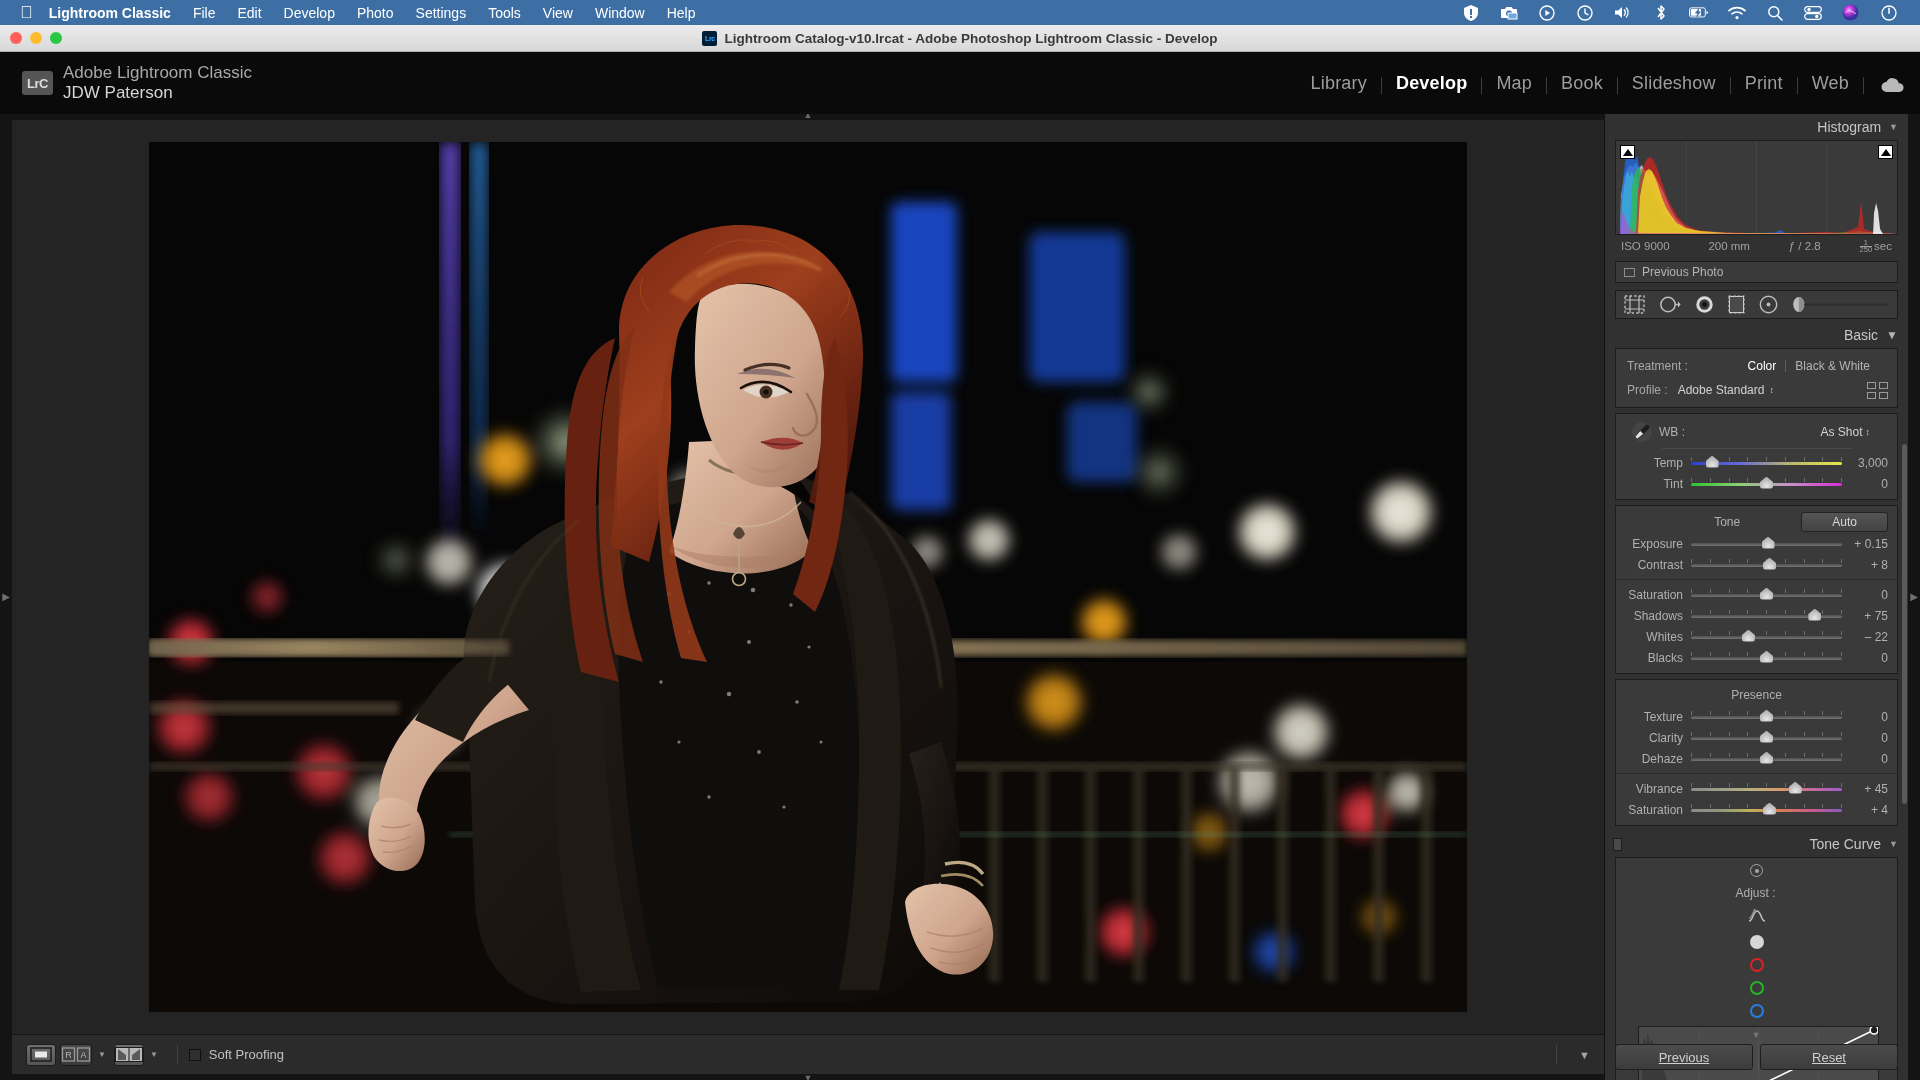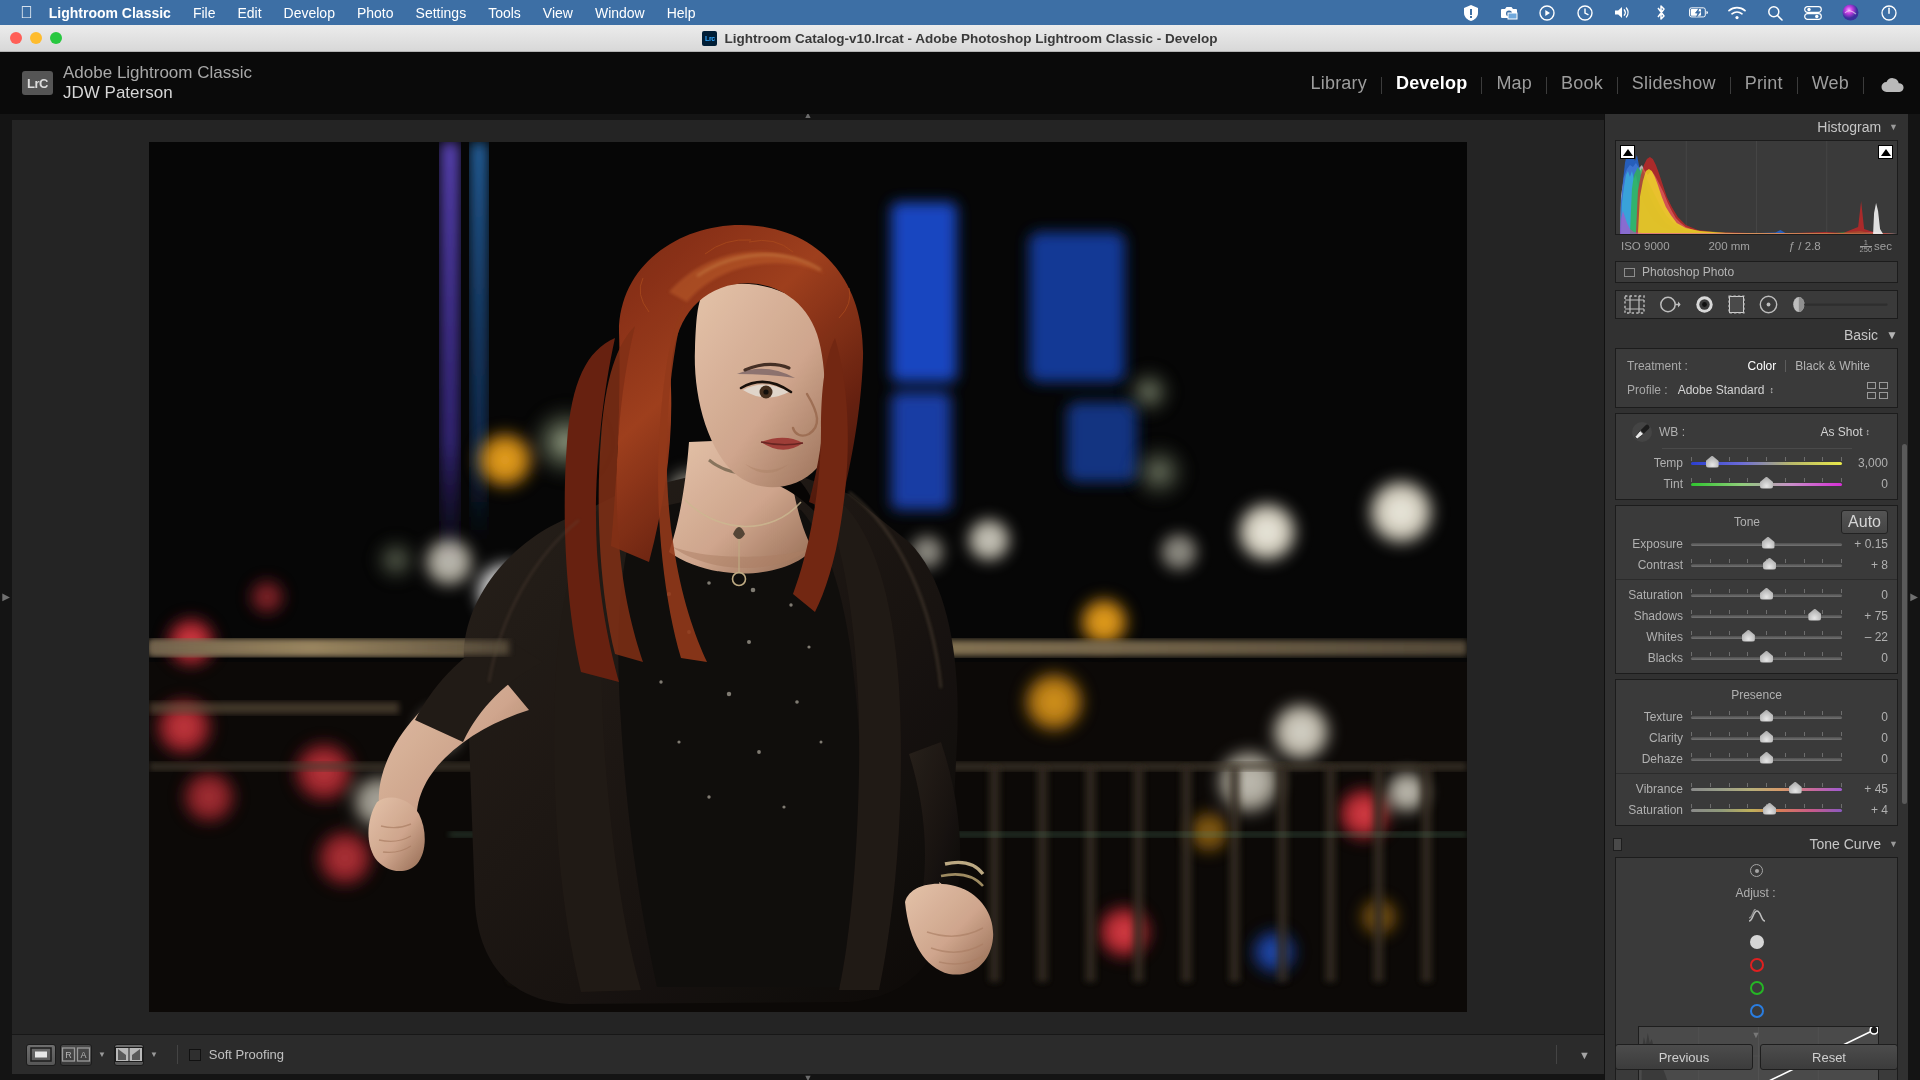--- a/index.html
+++ b/index.html
@@ -245,21 +245,21 @@
     margin-left: -6.5px; cursor: pointer;
     background: radial-gradient(circle at 50% 75%, #e7e7e7, #9b9b9b);
     clip-path: polygon(50% 0%, 100% 45%, 100% 100%, 0% 100%, 0% 45%);
     border-radius: 0 0 3px 3px;
   }
 
   .tone-head { height: 22px; display:flex; align-items:center; padding: 0 9px;}
   .tone-head .cap { flex:1; text-align:center; font-size:12px; color:#b0b0b0; padding-left: 28px;}
   .auto-btn {
     background: linear-gradient(#545454,#444); border:1px solid #222; border-radius:3px;
-    padding: 2px 6px; font-size: 16px; color: #d6d6d6; cursor:pointer;
+    padding: 2px 30px; font-size: 12px; color: #d6d6d6; cursor:pointer;
   }
   .presence-cap { text-align:center; font-size:12px; color:#b0b0b0; height: 21px; line-height:21px;}
 
   
   .tc-adjust { display:flex; align-items:center; gap: 9px; padding: 6px 9px; flex-direction: column; }
   .tc-target { width:13px;height:13px;border-radius:50%;border:1.5px solid #a5a5a5; display:flex;align-items:center;justify-content:center;}
   .tc-target i { width:4px;height:4px;border-radius:50%;background:#a5a5a5;display:block;}
   .tc-lbl { font-size:12px; color:#b0b0b0; margin-right:2px;}
   .tc-dot { width:14px;height:14px;border-radius:50%; cursor:pointer;}
   .tc-graph {
@@ -269,20 +269,21 @@
 
   .footer-btns {
     position:absolute; bottom: 10px; left: 10px; right: 10px;
     display:flex; gap: 7px;
   }
   .fbtn {
     flex:1; height: 26px; border-radius:3px;
     background: linear-gradient(#4c4c4c,#3c3c3c); border:1px solid #1e1e1e;
     color:#cfcfcf; font-size:13px; display:flex;align-items:center;justify-content:center;
     cursor:pointer;
+    text-decoration:underline;
   }
   .panel-caret { position:absolute; bottom: 40px; left:50%; margin-left:-5px; color:#777; font-size:9px;}
 
   
   .rscroll { position:absolute; right:1px; top: 330px; width:5px; height: 360px; background:#5a5a5a; border-radius:3px;}
 </style>
 </head>
 <body>
 
 <div class="menubar">
@@ -817,21 +818,21 @@
         <span style="display:inline-flex;flex-direction:column;line-height:0.78;font-size:7.5px;text-align:center;">
           <span>1</span>
           <span style="border-top:1px solid #a0a0a0">250</span>
         </span>
         <span>sec</span>
       </span>
     </div>
 
     <div class="orig-row">
       <span class="orig-chk"></span>
-      <span>Photoshop Photo</span>
+      <span>Previous Photo</span>
     </div>
 
     <div class="toolstrip">
       <span class="ts-ico">
         <svg width="21" height="19" viewBox="0 0 21 19">
             <g stroke="#bdbdbd" stroke-width="1.4" fill="none" stroke-dasharray="2.4 2.2">
               <rect x="1" y="1" width="19" height="17"></rect>
             </g>
             <g stroke="#bdbdbd" stroke-width="1.2" fill="none">
               <path d="M1 5 H20 M1 14 H20 M6 1 V18 M15 1 V18"></path>

